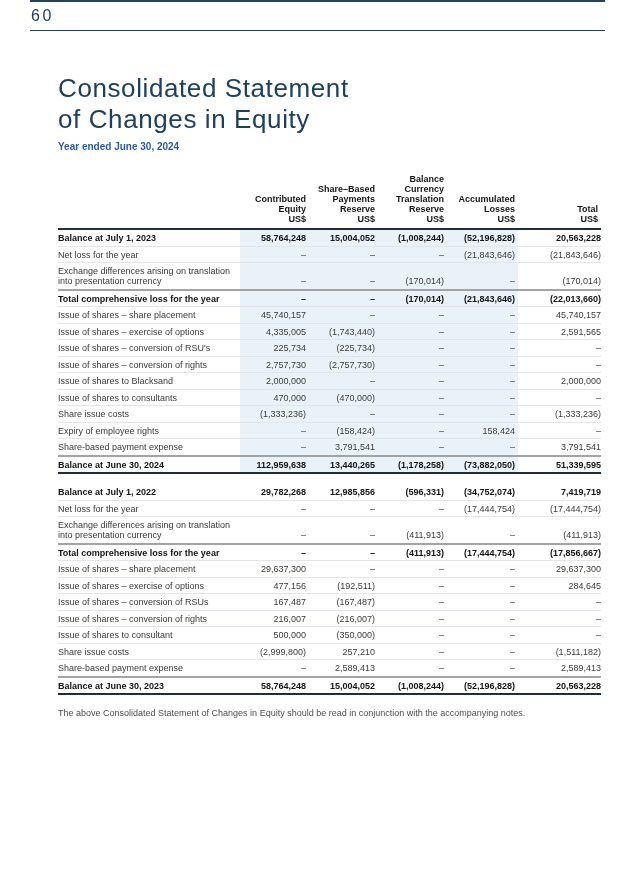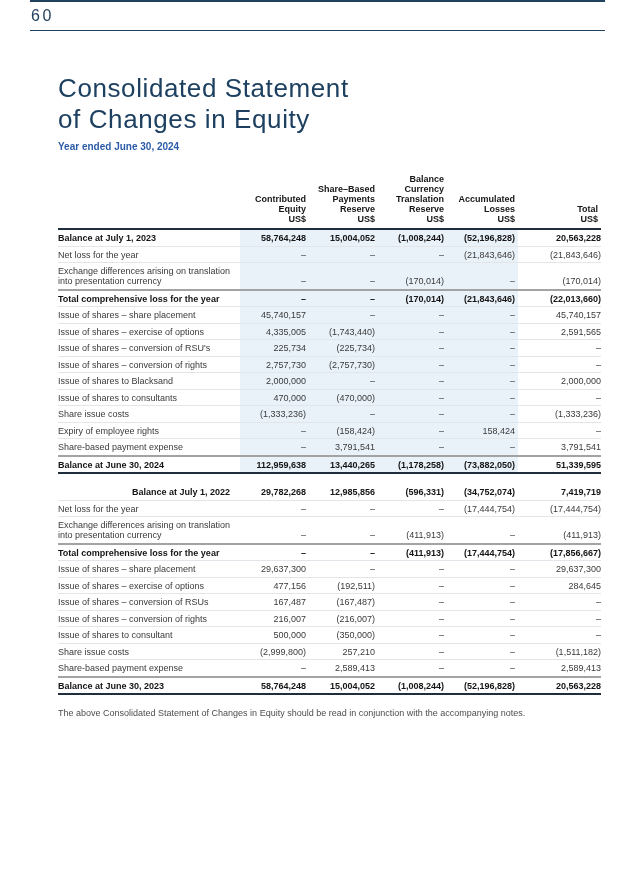--- a/index.html
+++ b/index.html
@@ -46,21 +46,21 @@
   thead th.c-label { padding: 0; }
   td { line-height: 10px; padding: 3px 0 2.5px 0; }
   td.c-label { text-align: left; color: #3a3a3a; padding-right: 10px; }
   td.num { text-align: right; color: #3a3a3a; }
   td.c1, td.c2, td.c3, td.c4 { padding-right: 3px; }
   .c-label { width: 182px; }
   .c1 { width: 66px; } .c2 { width: 66px; } .c3 { width: 66px; }
   .c4 { width: 68px; } .c5 { width: 80px; }
   tr.bold td { font-weight: bold; color: #141414; }
   tr.r td { border-top: 1px solid #e2e6ea; }
-  tr.no-top td { border-top: none; text-align: right; }
+  tr.no-top td { border-top: none; }
   tr.rule-above td { border-top: 2px solid #a3a3a3; }
   tr.rule-below td { border-bottom: 2px solid #1f2d3d; }
   tr.spacer td { padding: 0; height: 10px; border: none; }
   td.shade { background: #e9f1f9; }
   .footnote {
     margin: 13px 0 0 0;
     font-size: 9px; color: #4d4d4d;
   }
 </style>
 </head>

